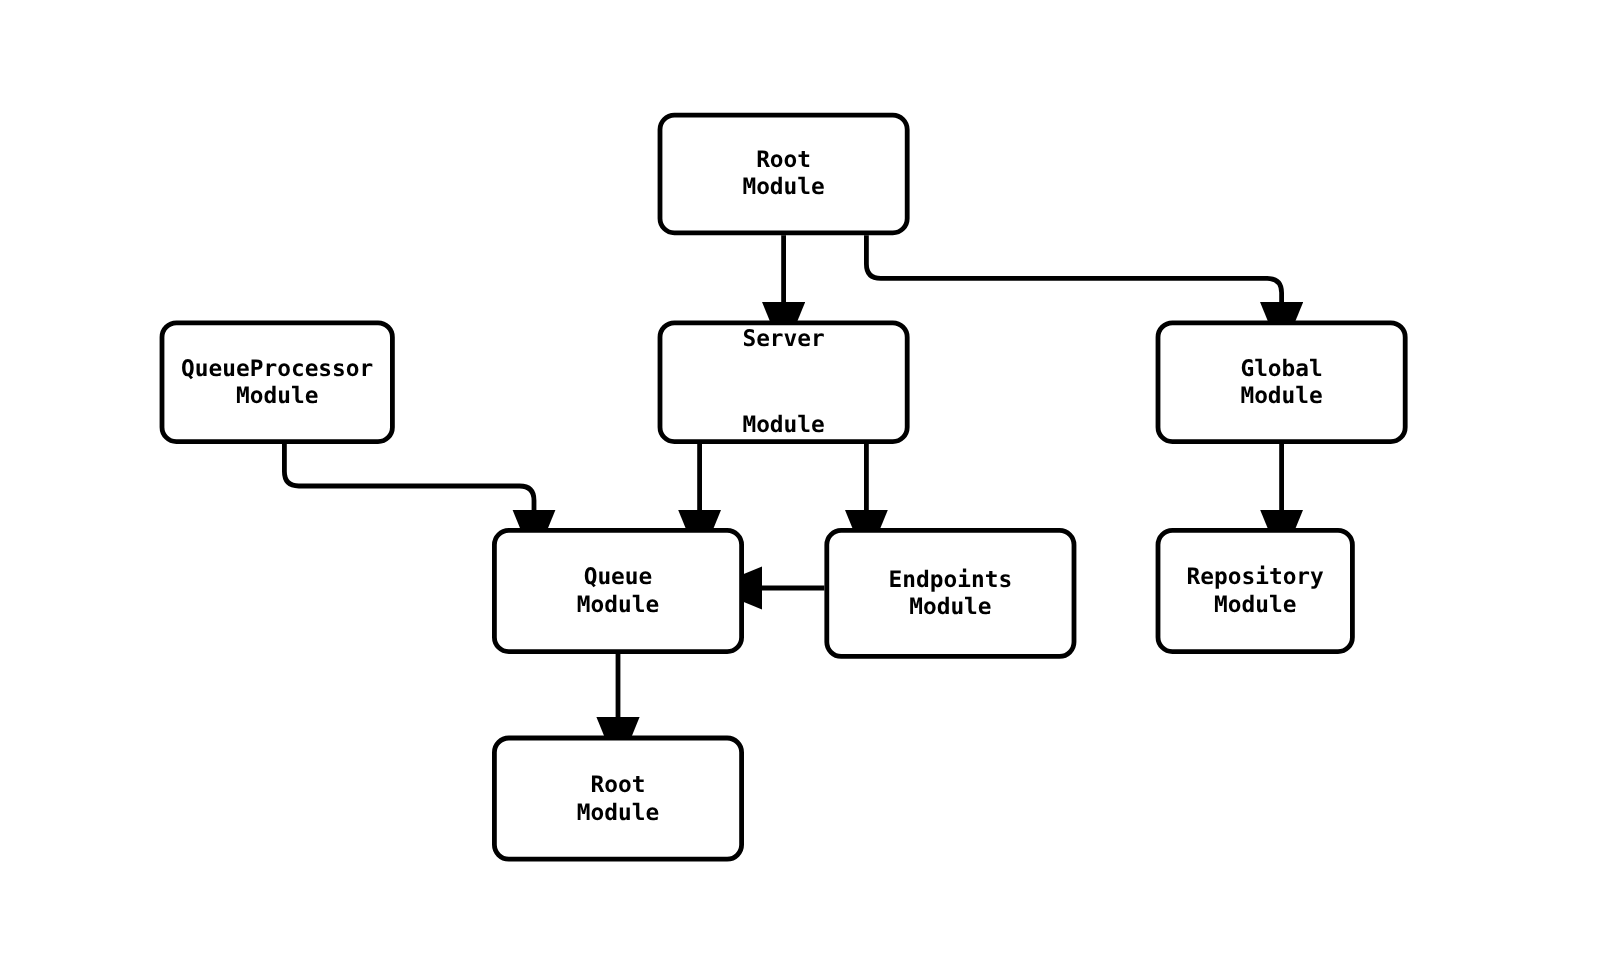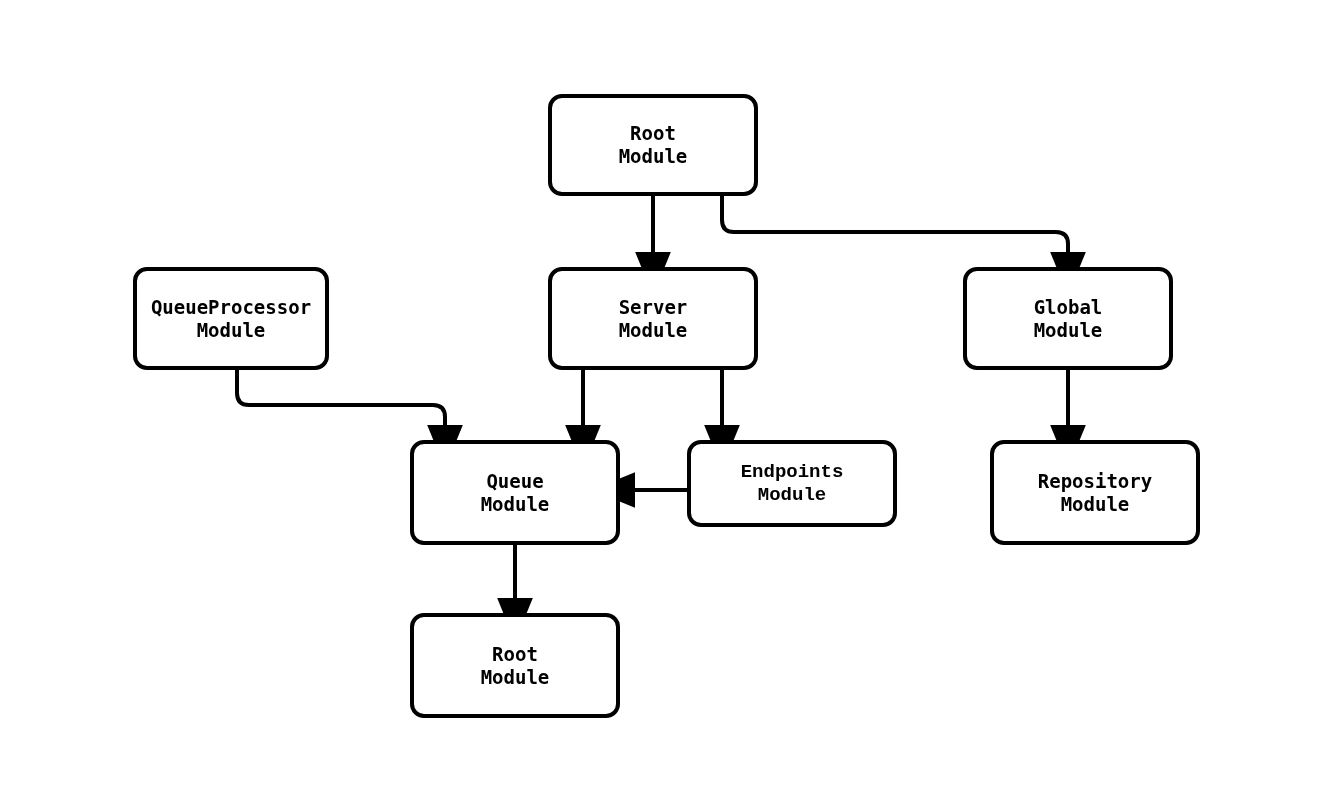--- a/index.html
+++ b/index.html
@@ -96,41 +96,41 @@
   <div class="node" style="left:548px; top:94px; width:210px; height:102px;">
     <span class="node-line">Root</span>
     <span class="node-line">Module</span>
   </div>
 
   <div class="node" style="left:133px; top:267px; width:196px; height:103px;">
     <span class="node-line">QueueProcessor</span>
     <span class="node-line">Module</span>
   </div>
 
-  <div class="node" style="left:548px; top:267px; width:210px; height:103px;">
+  <div class="node" style="left:548px; top:267px; width:210px; height:103px;justify-content:space-between;">
     <span class="node-line">Server</span>
     <span class="node-line">Module</span>
   </div>
 
   <div class="node" style="left:963px; top:267px; width:210px; height:103px;">
     <span class="node-line">Global</span>
     <span class="node-line">Module</span>
   </div>
 
   <div class="node" style="left:410px; top:440px; width:210px; height:105px;">
     <span class="node-line">Queue</span>
     <span class="node-line">Module</span>
   </div>
 
-  <div class="node" style="left:687px; top:440px; width:210px; height:87px;font-family:Liberation Mono, monospace;">
+  <div class="node" style="left:687px; top:440px; width:210px; height:109px;">
     <span class="node-line">Endpoints</span>
     <span class="node-line">Module</span>
   </div>
 
-  <div class="node" style="left:963px; top:440px; width:210px; height:105px;margin-left:27px;">
+  <div class="node" style="left:963px; top:440px; width:166px; height:105px;">
     <span class="node-line">Repository</span>
     <span class="node-line">Module</span>
   </div>
 
   <div class="node" style="left:410px; top:613px; width:210px; height:105px;">
     <span class="node-line">Root</span>
     <span class="node-line">Module</span>
   </div>
 
 </div>

